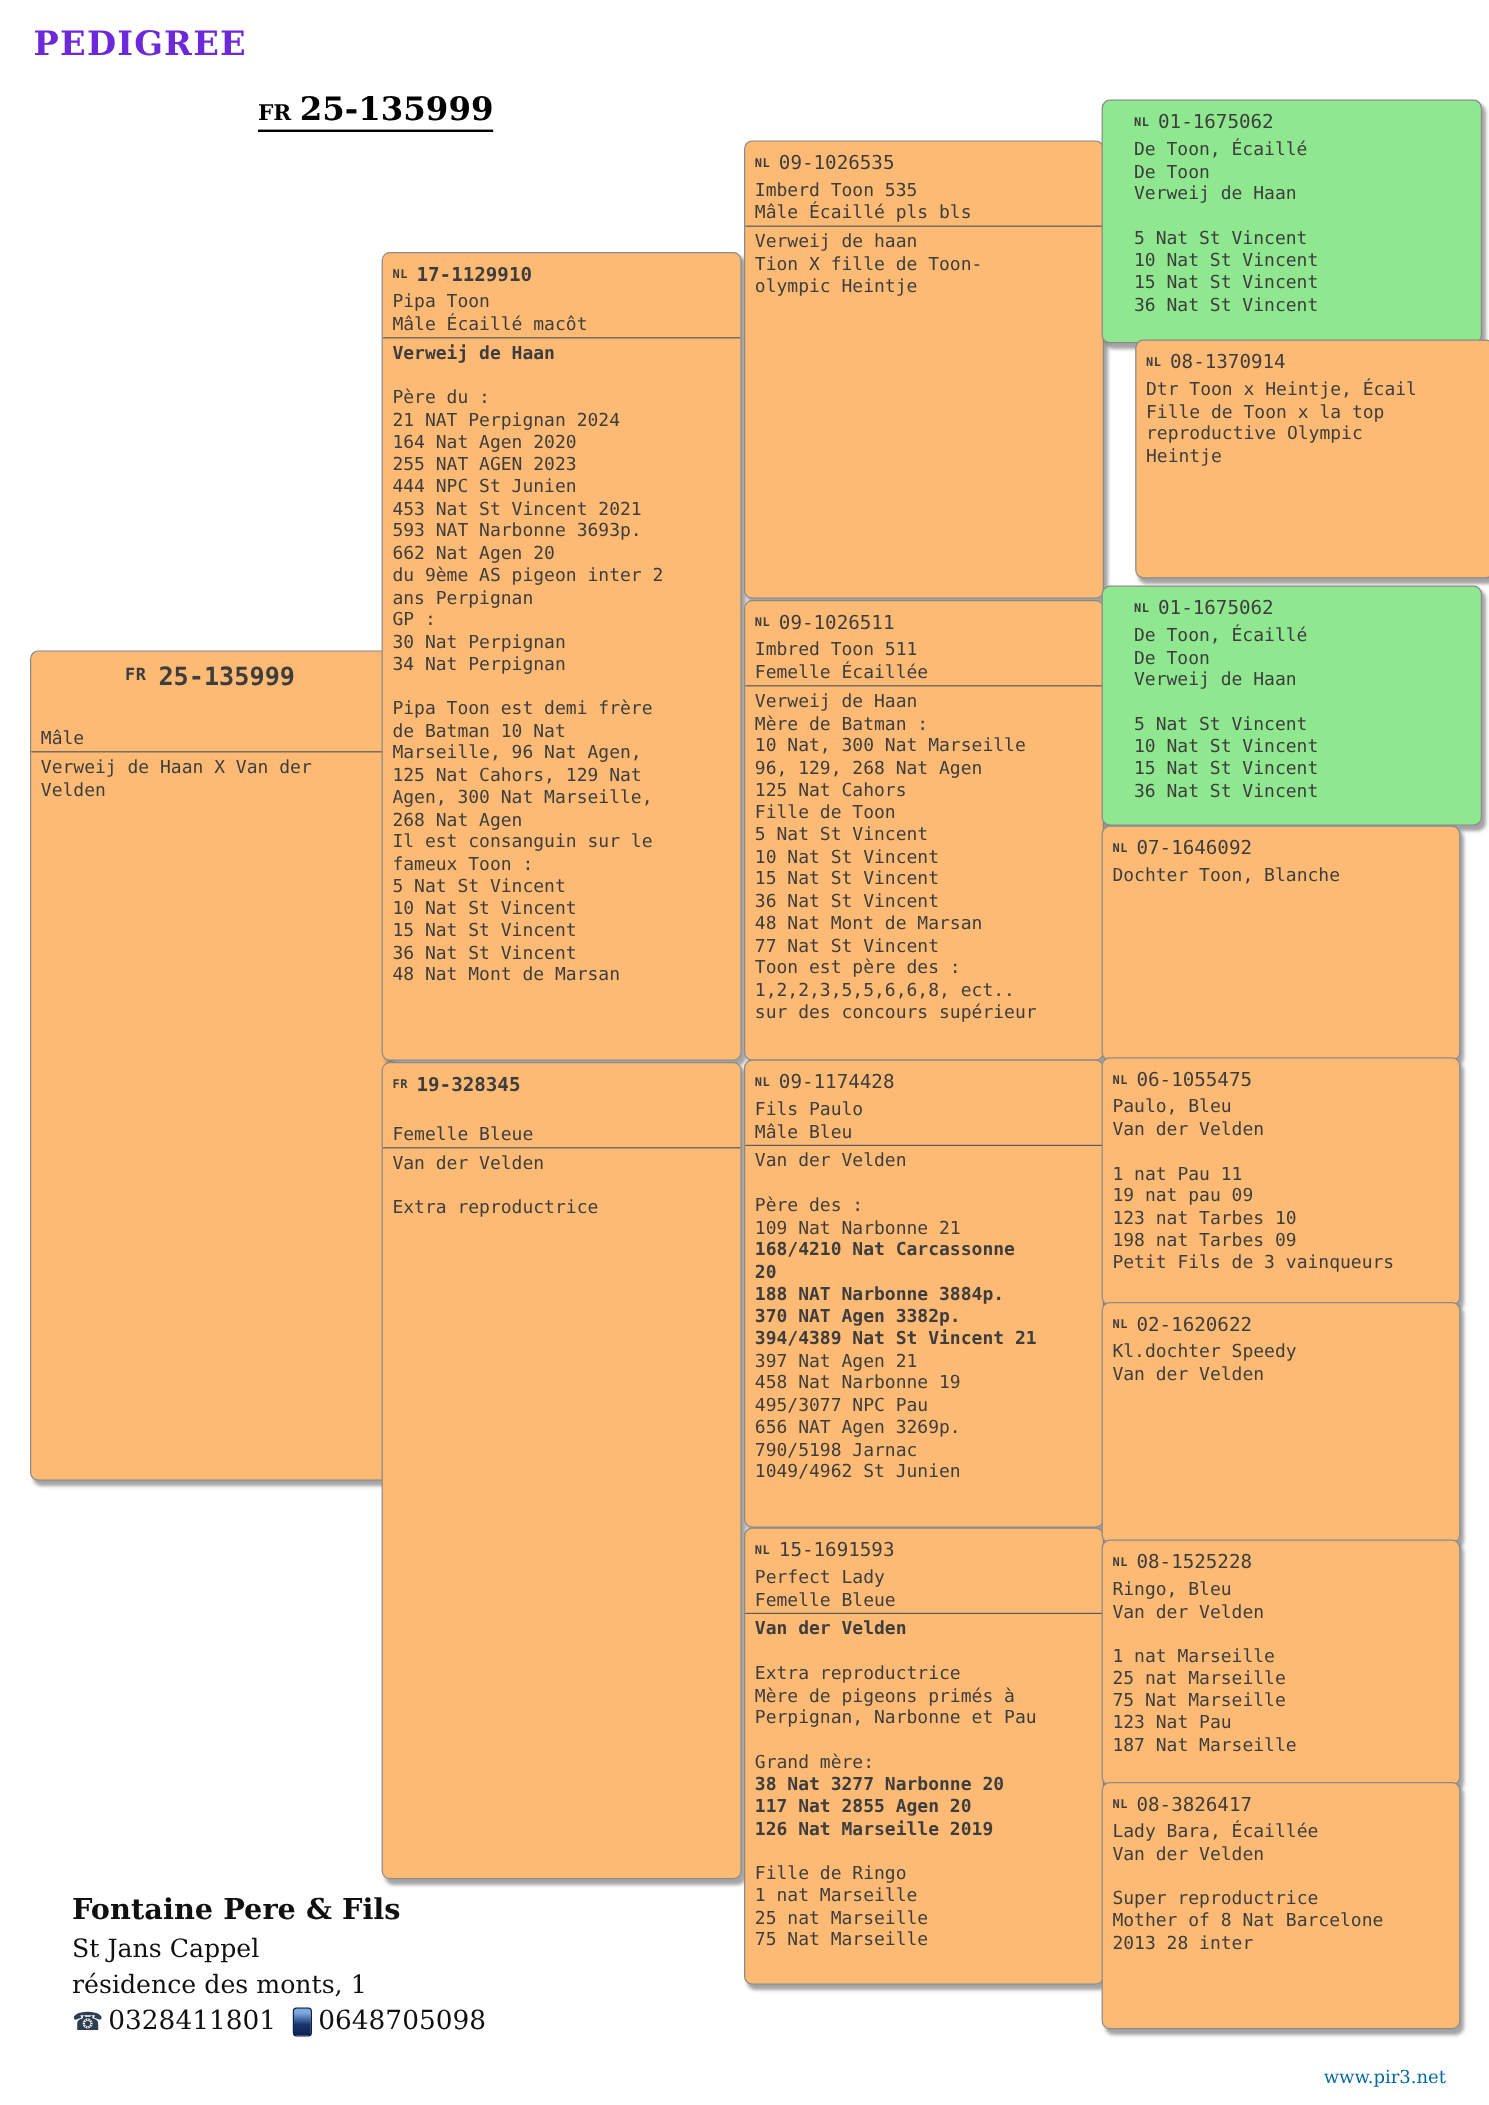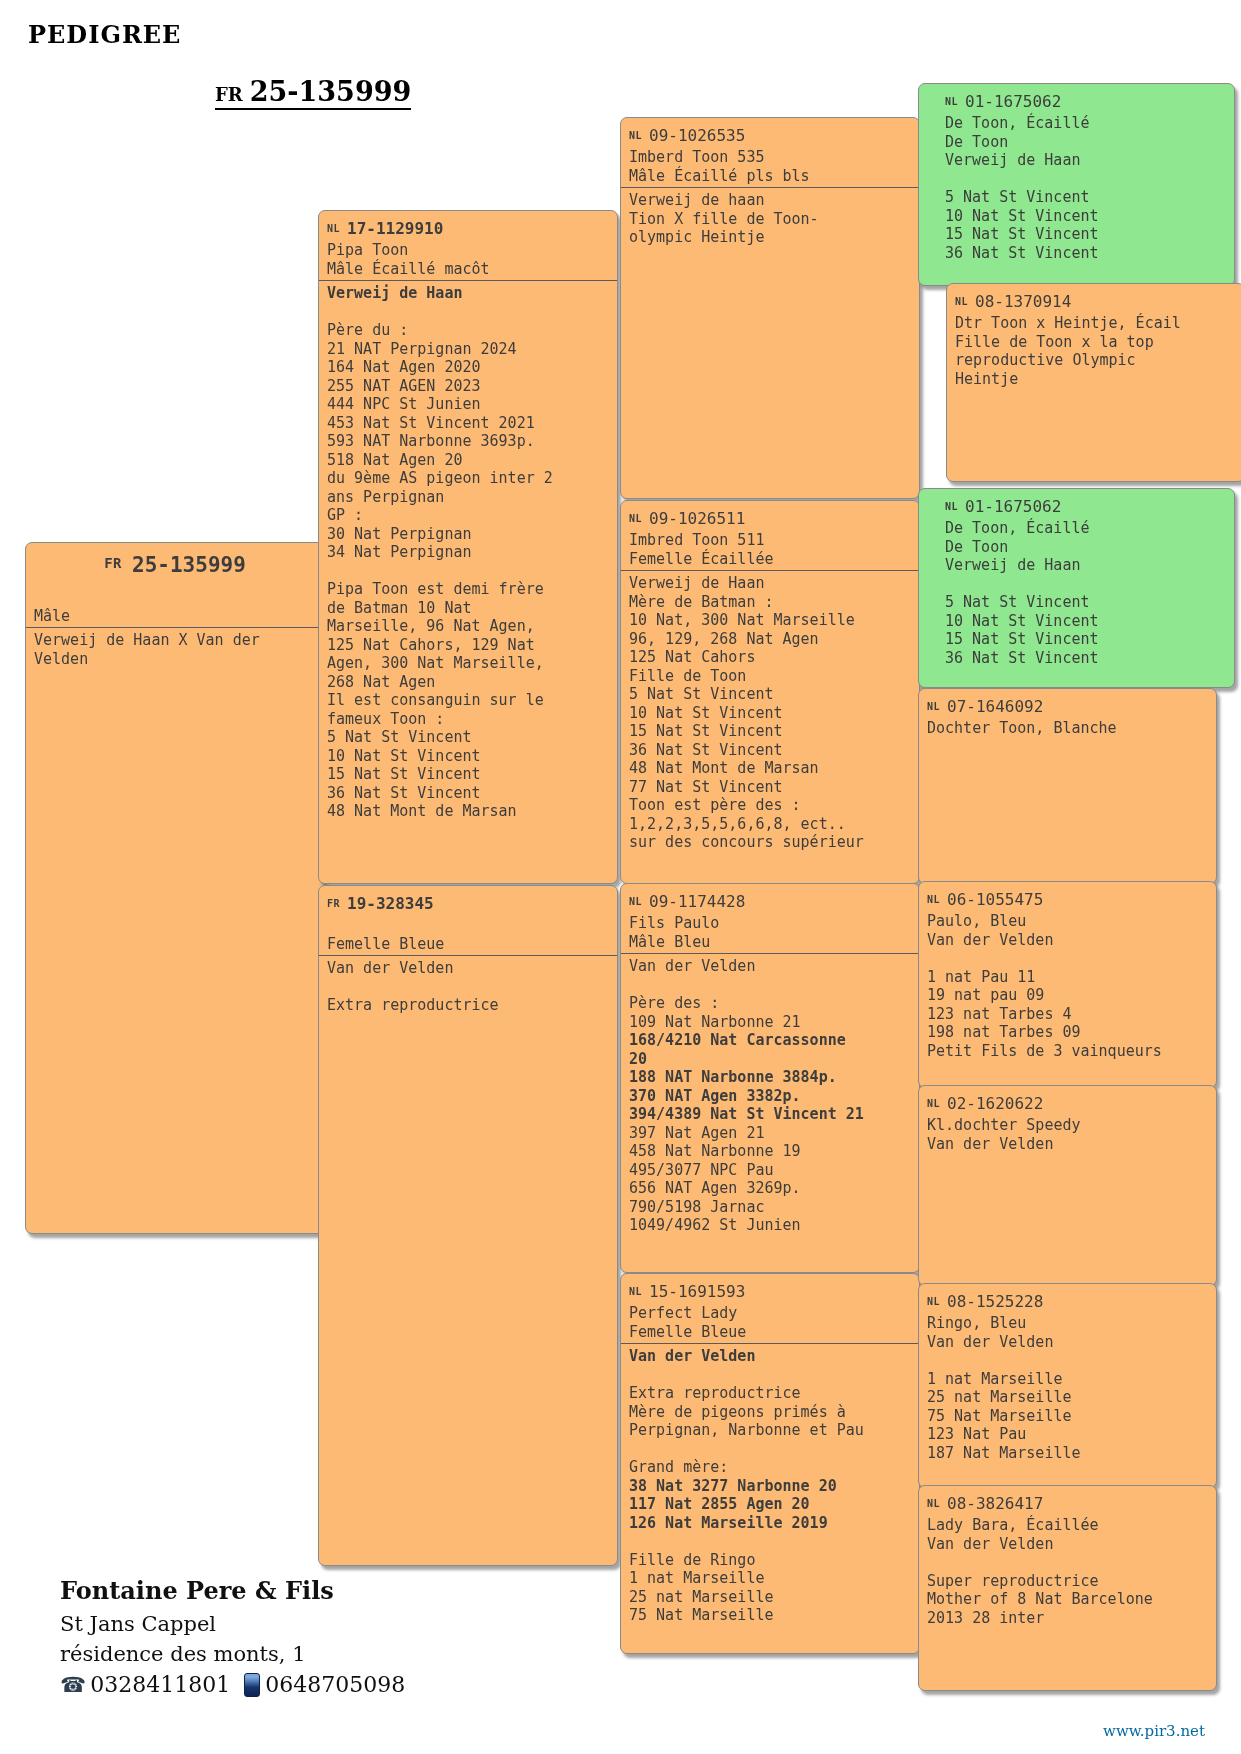--- a/index.html
+++ b/index.html
@@ -1,21 +1,21 @@
 <!DOCTYPE html>
 <html><head>
 <meta charset="utf-8">
 <style>
   html,body{margin:0;padding:0;background:#fff;}
   .page{position:relative;width:1241px;height:1754px;background:#ffffff;overflow:hidden;
         font-family:"DejaVu Sans Mono",monospace;color:#3d3d3d;}
 
   .pedigree-heading{position:absolute;left:28px;top:20px;
-        font-family:"DejaVu Serif",serif;font-size:24px;font-weight:bold;
-        color:#000000;letter-spacing:1px;}
+        font-family:"DejaVu Serif",serif;font-size:28px;font-weight:bold;
+        color:#6d28d9;letter-spacing:1px;}
 
   .main-title{position:absolute;left:215px;top:76px;
         font-family:"DejaVu Serif",serif;font-weight:bold;color:#000;
         border-bottom:2px solid #000;padding-bottom:1px;white-space:nowrap;}
   .main-title .t-cc{font-size:18px;margin-right:7px;}
   .main-title .t-ring{font-size:27px;}
 
   .pbox{position:absolute;background:#fdba74;border:1px solid #8a8a8a;border-radius:7px;
         box-shadow:3px 4px 3px rgba(90,90,90,0.55);
         padding:7px 8px;font-size:15px;line-height:18.5px;overflow:hidden;}
@@ -90,21 +90,21 @@
       <div class="rule"></div>
       <div class="line bold">Verweij de Haan</div>
       <div class="line">&nbsp;</div>
       <div class="line">Père du :</div>
       <div class="line">21 NAT Perpignan 2024</div>
       <div class="line">164 Nat Agen 2020</div>
       <div class="line">255 NAT AGEN 2023</div>
       <div class="line">444 NPC St Junien</div>
       <div class="line">453 Nat St Vincent 2021</div>
       <div class="line">593 NAT Narbonne 3693p.</div>
-      <div class="line">518 Nat Agen 20</div>
+      <div class="line">662 Nat Agen 20</div>
       <div class="line">du 9ème AS pigeon inter 2</div>
       <div class="line">ans Perpignan</div>
       <div class="line">GP :</div>
       <div class="line">30 Nat Perpignan</div>
       <div class="line">34 Nat Perpignan</div>
       <div class="line">&nbsp;</div>
       <div class="line">Pipa Toon est demi frère</div>
       <div class="line">de Batman 10 Nat</div>
       <div class="line">Marseille, 96 Nat Agen,</div>
       <div class="line">125 Nat Cahors, 129 Nat</div>
@@ -232,21 +232,21 @@
       <div class="ring-row"><span class="cc">NL</span><span class="ring">07-1646092</span></div>
       <div class="line">Dochter Toon, Blanche</div>
     </div>
   <div class="pbox" id="box-gg5">
       <div class="ring-row"><span class="cc">NL</span><span class="ring">06-1055475</span></div>
       <div class="line">Paulo, Bleu</div>
       <div class="line">Van der Velden</div>
       <div class="line">&nbsp;</div>
       <div class="line">1 nat Pau 11</div>
       <div class="line">19 nat pau 09</div>
-      <div class="line">123 nat Tarbes 4</div>
+      <div class="line">123 nat Tarbes 10</div>
       <div class="line">198 nat Tarbes 09</div>
       <div class="line">Petit Fils de 3 vainqueurs</div>
     </div>
   <div class="pbox" id="box-gg6">
       <div class="ring-row"><span class="cc">NL</span><span class="ring">02-1620622</span></div>
       <div class="line">Kl.dochter Speedy</div>
       <div class="line">Van der Velden</div>
     </div>
   <div class="pbox" id="box-gg7">
       <div class="ring-row"><span class="cc">NL</span><span class="ring">08-1525228</span></div>

